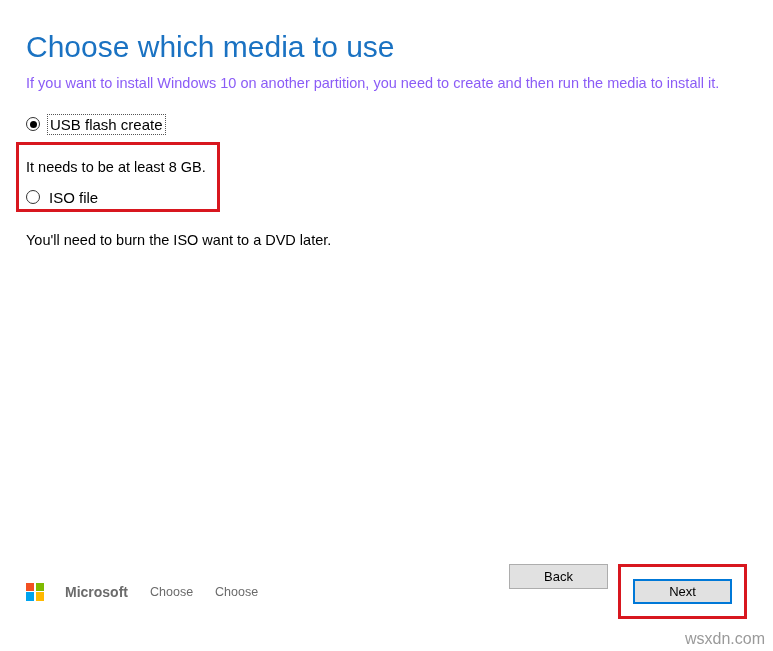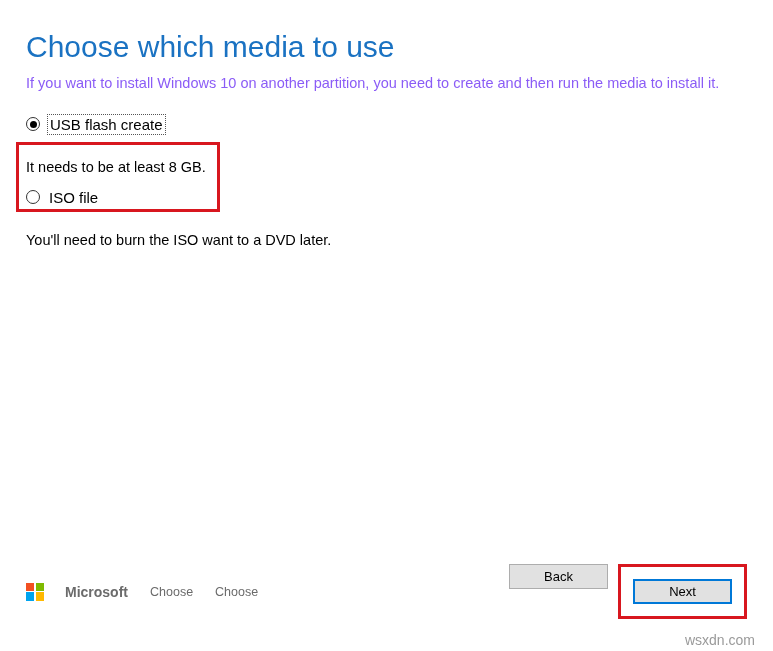--- a/index.html
+++ b/index.html
@@ -141,22 +141,22 @@
       border: 2px solid #0078d7;
     }
     .highlight-btn {
       border: 3px solid #d8171f;
       padding: 12px;
       display: inline-block;
     }
     .attribution {
       position: absolute;
       bottom: 3px;
-      right: 18px;
-      font-size: 14px;
+      right: 8px;
+      font-size: 16px;
       color: #9a9a9a;
     }
   </style>
 </head>
 <body>
 
 <h1 class="title">Choose which media to use</h1>
 <p class="subtitle">If you want to install Windows 10 on another partition, you need to create and then run the media to install it.</p>
 
 <div class="options">

